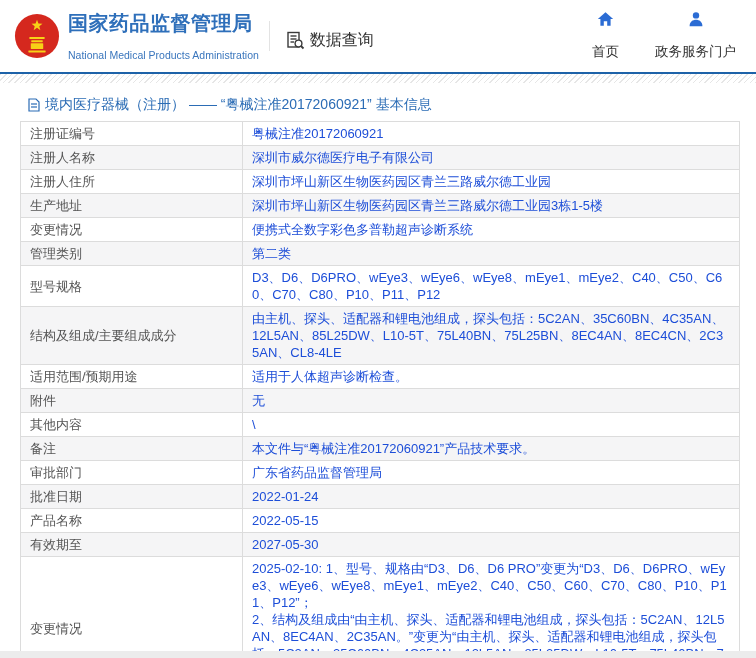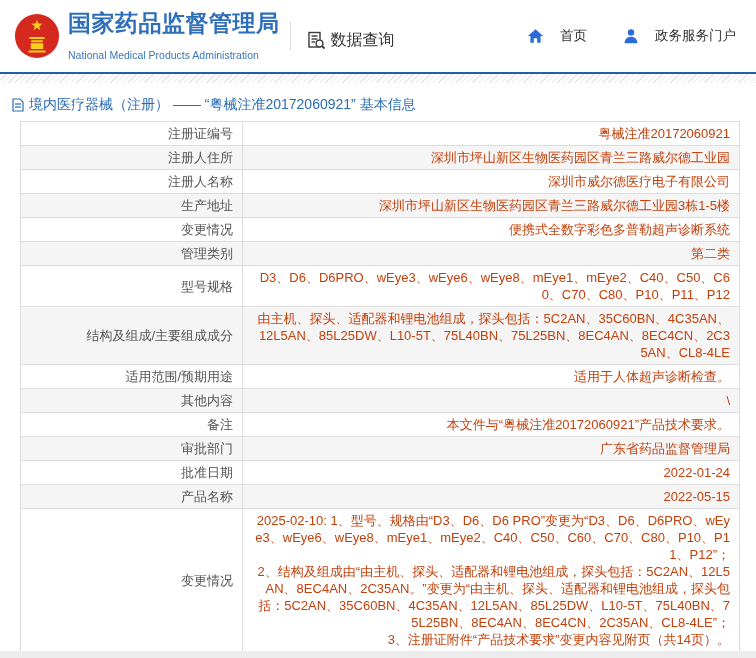--- a/index.html
+++ b/index.html
@@ -8,50 +8,50 @@
     font-family:"Liberation Sans","DejaVu Sans",sans-serif;
   }
   
   .header{
     display:flex;align-items:center;height:72px;
     border-bottom:2px solid #1d62a8;background:#fff;
   }
   .logo-wrap{display:flex;align-items:center;margin-left:14px;cursor:pointer;}
   .emblem{width:46px;height:46px;flex:0 0 auto;}
   .logo-text{margin-left:8px;}
-  .logo-title{font-size:23px;font-weight:bold;color:#2e6fba;letter-spacing:0.5px;line-height:24px;}
+  .logo-title{font-size:20px;font-weight:bold;color:#2e6fba;letter-spacing:0.5px;line-height:24px;}
   .logo-sub{font-size:10.5px;color:#3a76bd;margin-top:14px;}
   .hdr-divider{width:1px;height:30px;background:#e3e3e3;margin:0 16px 0 10px;}
   .dq{display:flex;align-items:center;color:#333;font-size:16px;cursor:pointer;margin-top:8px;}
   .dq svg{margin-right:5px;}
   .hdr-right{margin-left:auto;display:flex;align-items:center;gap:36px;margin-right:20px;}
-  .nav-item{display:flex;flex-direction:row;align-items:center;gap:16px;cursor:pointer;}
+  .nav-item{display:flex;flex-direction:column;align-items:center;gap:16px;cursor:pointer;}
   .nav-item .lbl{font-size:13.5px;color:#333;}
   
   .hatch{
     height:9px;
     background:repeating-linear-gradient(135deg,#e6e6e6 0,#e6e6e6 1px,#ffffff 1px,#ffffff 4px);
   }
   
   .breadcrumb{
-    margin:13px 0 7px 12px;font-size:14px;color:#2b6cb5;
+    margin:13px 0 7px 28px;font-size:14px;color:#2b6cb5;
     display:flex;align-items:center;
   }
   .breadcrumb svg{margin-right:5px;flex:0 0 auto;}
   
   table.info{
     border-collapse:collapse;table-layout:fixed;
     width:720px;margin:2px 0 0 20px;
   }
   table.info td{
     border:1px solid #dcdcdc;
-    font-size:13px;line-height:17px;color:#c2410c;
-    padding:3px 9px;vertical-align:middle;background:#fff;text-align:right;
+    font-size:13px;line-height:17px;color:#1d4ed8;
+    padding:3px 9px;vertical-align:middle;background:#fff;
   }
-  table.info td.lbl{width:203px;text-align:right;color:#545454;}
+  table.info td.lbl{width:203px;text-align:left;color:#545454;}
   table.info td.val{white-space:pre-line;word-break:break-all;}
   table.info tr:nth-child(even) td{background:#f5f5f6;}
   
   .bottom-strip{
     position:absolute;left:0;bottom:0;width:756px;height:7px;background:#ececec;
   }
 </style>
 </head>
 <body>
 
@@ -115,26 +115,26 @@
   <span>境内医疗器械（注册） —— “粤械注准20172060921” 基本信息</span>
 </div>
 
 <table class="info">
   <tbody>
       <tr>
     <td class="lbl">注册证编号</td>
     <td class="val">粤械注准20172060921</td>
   </tr>
   <tr>
+    <td class="lbl">注册人名称</td>
+    <td class="val">深圳市威尔德医疗电子有限公司</td>
+  </tr>
+  <tr>
     <td class="lbl">注册人住所</td>
     <td class="val">深圳市坪山新区生物医药园区青兰三路威尔德工业园</td>
-  </tr>
-  <tr>
-    <td class="lbl">注册人名称</td>
-    <td class="val">深圳市威尔德医疗电子有限公司</td>
   </tr>
   <tr>
     <td class="lbl">生产地址</td>
     <td class="val">深圳市坪山新区生物医药园区青兰三路威尔德工业园3栋1-5楼</td>
   </tr>
   <tr>
     <td class="lbl">变更情况</td>
     <td class="val">便携式全数字彩色多普勒超声诊断系统</td>
   </tr>
   <tr>
@@ -147,40 +147,48 @@
   </tr>
   <tr>
     <td class="lbl">结构及组成/主要组成成分</td>
     <td class="val">由主机、探头、适配器和锂电池组成，探头包括：5C2AN、35C60BN、4C35AN、12L5AN、85L25DW、L10-5T、75L40BN、75L25BN、8EC4AN、8EC4CN、2C35AN、CL8-4LE</td>
   </tr>
   <tr>
     <td class="lbl">适用范围/预期用途</td>
     <td class="val">适用于人体超声诊断检查。</td>
   </tr>
   <tr>
+    <td class="lbl">附件</td>
+    <td class="val">无</td>
+  </tr>
+  <tr>
     <td class="lbl">其他内容</td>
     <td class="val">\</td>
   </tr>
   <tr>
     <td class="lbl">备注</td>
     <td class="val">本文件与“粤械注准20172060921”产品技术要求。</td>
   </tr>
   <tr>
     <td class="lbl">审批部门</td>
     <td class="val">广东省药品监督管理局</td>
   </tr>
   <tr>
     <td class="lbl">批准日期</td>
     <td class="val">2022-01-24</td>
   </tr>
   <tr>
     <td class="lbl">产品名称</td>
     <td class="val">2022-05-15</td>
   </tr>
   <tr>
+    <td class="lbl">有效期至</td>
+    <td class="val">2027-05-30</td>
+  </tr>
+  <tr>
     <td class="lbl">变更情况</td>
     <td class="val">2025-02-10: 1、型号、规格由“D3、D6、D6 PRO”变更为“D3、D6、D6PRO、wEye3、wEye6、wEye8、mEye1、mEye2、C40、C50、C60、C70、C80、P10、P11、P12”；
 2、结构及组成由“由主机、探头、适配器和锂电池组成，探头包括：5C2AN、12L5AN、8EC4AN、2C35AN。”变更为“由主机、探头、适配器和锂电池组成，探头包括：5C2AN、35C60BN、4C35AN、12L5AN、85L25DW、L10-5T、75L40BN、75L25BN、8EC4AN、8EC4CN、2C35AN、CL8-4LE”；
 3、注册证附件“产品技术要求”变更内容见附页（共14页）。</td>
   </tr>
 
 </tbody>
   </table>
 
 <div class="bottom-strip"></div>

